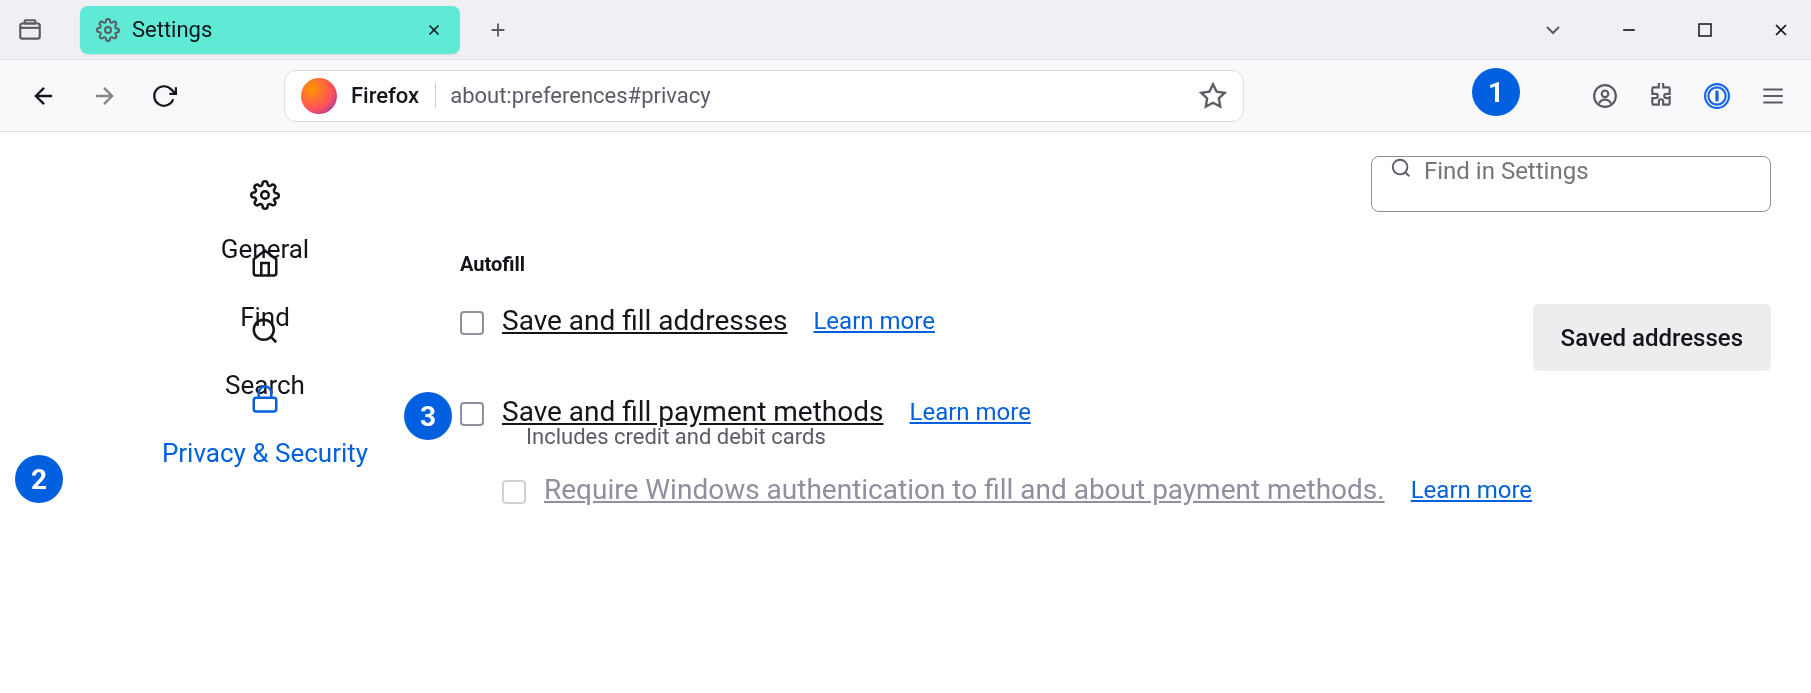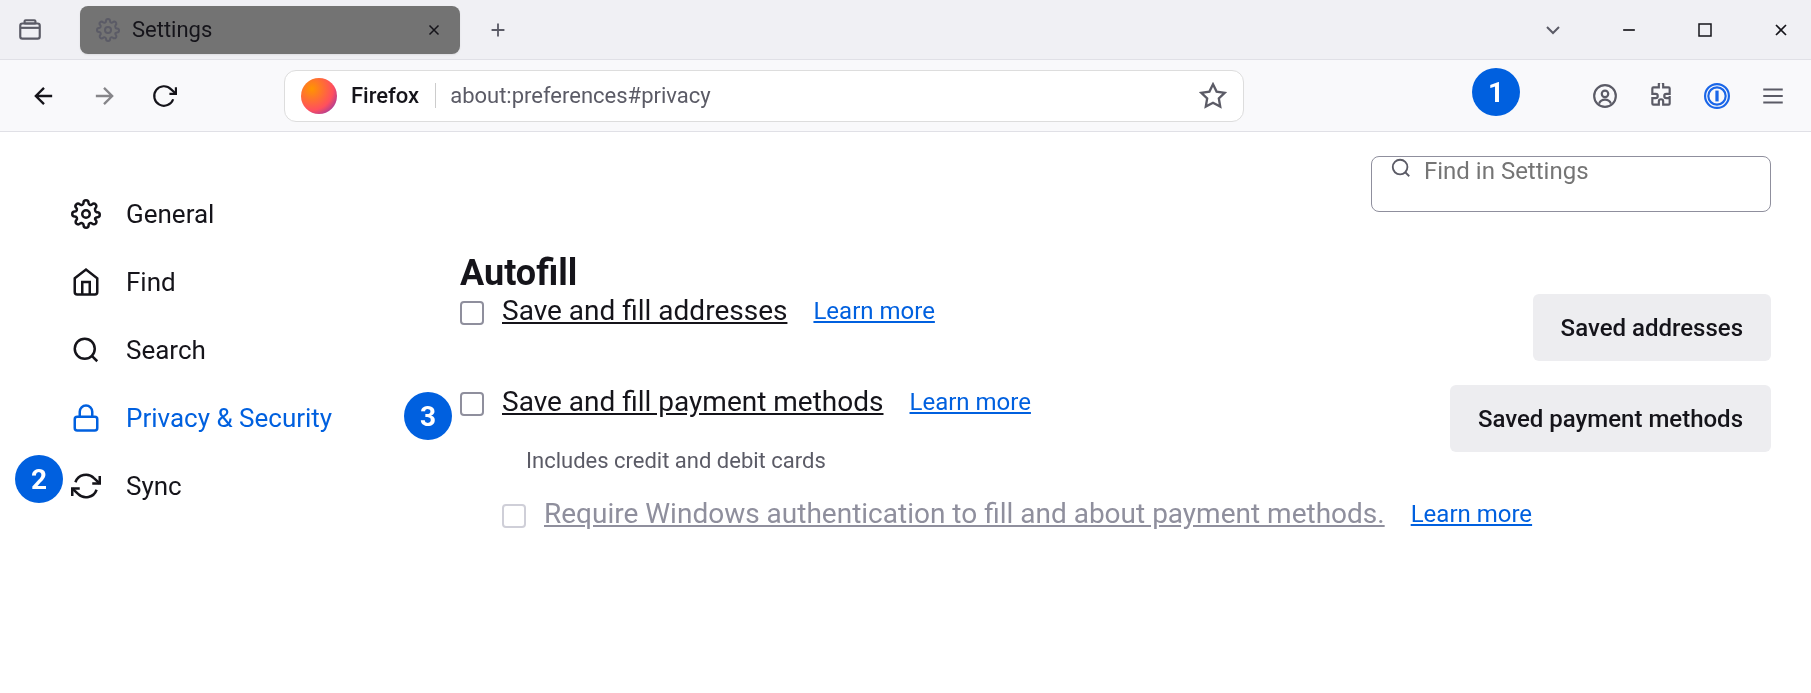--- a/index.html
+++ b/index.html
@@ -1,50 +1,50 @@
 <!DOCTYPE html>
 <html><head>
 <meta charset="utf-8">
 <style>
 * { margin: 0; padding: 0; box-sizing: border-box; font-family: -apple-system, BlinkMacSystemFont, "Segoe UI", Roboto, sans-serif; }
 body { width: 1811px; height: 693px; background: #fff; overflow: hidden; position: relative; }
 
 .tabbar { height: 60px; background: #f0f0f4; display: flex; align-items: center; padding: 0 16px; gap: 16px; border-bottom: 1px solid #e0e0e6; }
 .tab-history-icon { width: 28px; height: 28px; display: flex; align-items: center; justify-content: center; margin-right: 20px; }
-.tab { background: #737373; border-radius: 8px; height: 48px; width: 380px; display: flex; align-items: center; padding: 0 16px; gap: 12px; box-shadow: 0 1px 2px rgba(0,0,0,.08); }
+.tab { background: #5eead4; border-radius: 8px; height: 48px; width: 380px; display: flex; align-items: center; padding: 0 16px; gap: 12px; box-shadow: 0 1px 2px rgba(0,0,0,.08); }
 .tab-title { flex: 1; font-size: 22px; color: #15141a; }
 .tab-close { width: 20px; height: 20px; display: flex; align-items: center; justify-content: center; cursor: pointer; }
 .tab-new { width: 44px; height: 44px; display: flex; align-items: center; justify-content: center; cursor: pointer; }
 .spacer { flex: 1; }
 .window-controls { display: flex; gap: 48px; align-items: center; }
 .window-btn { width: 28px; height: 28px; display: flex; align-items: center; justify-content: center; cursor: pointer; }
 
 .toolbar { height: 72px; background: #f9f9fb; display: flex; align-items: center; padding: 0 24px; gap: 20px; border-bottom: 1px solid #e0e0e6; }
 .nav-btn { width: 40px; height: 40px; display: flex; align-items: center; justify-content: center; cursor: pointer; border-radius: 6px; }
 .nav-btn.disabled { opacity: .5; }
 .urlbar { flex: 1; max-width: 960px; height: 52px; background: #fff; border: 1px solid #ddd; border-radius: 12px; display: flex; align-items: center; padding: 0 16px; gap: 14px; margin-left: 80px; }
 .fx-logo { width: 36px; height: 36px; border-radius: 50%; background: radial-gradient(circle at 30% 30%, #ff9500 0%, #ff4f5e 60%, #652ec7 100%); position: relative; }
 .fx-label { font-size: 22px; font-weight: 500; color: #15141a; border-right: 1px solid #ccc; padding-right: 16px; }
 .url-text { font-size: 22px; color: #5b5b66; flex: 1; }
 .star-icon { width: 28px; height: 28px; }
 .toolbar-right { display: flex; gap: 28px; align-items: center; margin-left: auto; }
 .toolbar-icon { width: 28px; height: 28px; display: flex; align-items: center; justify-content: center; cursor: pointer; }
 
 .content { display: flex; height: calc(100% - 132px); }
 .sidebar { width: 460px; padding: 48px 0 0 70px; }
-.side-item { display: flex; align-items: center; gap: 24px; height: 68px; cursor: pointer; font-size: 26px; color: #15141a; }
+.side-item { display: flex; align-items: center; gap: 24px; height: 68px; cursor: pointer; font-size: 26px; color: #15141a; flex-direction: column; }
 .side-item.active { color: #0060df; }
 .side-icon { width: 32px; height: 32px; display: flex; align-items: center; justify-content: center; }
 
 .main { flex: 1; padding: 24px 40px 0 0; }
 .search-wrap { display: flex; justify-content: flex-end; margin-bottom: 40px; }
 .settings-search { width: 400px; height: 56px; border: 1px solid #8f8f9d; border-radius: 8px; display: flex; align-items: flex-start; padding: 0 18px; gap: 12px; font-size: 24px; color: #5b5b66; }
 .settings-search input { border: none; outline: none; font-size: 24px; flex: 1; color: #15141a; }
 
-.section-title { font-size: 36px; font-weight: 700; color: #15141a; }
+.section-title { font-size: 20px; font-weight: 700; color: #15141a; margin-bottom: 28px; }
 .option-row { display: flex; align-items: flex-start; gap: 18px; margin-bottom: 24px; }
 .option-left { display: flex; align-items: center; gap: 18px; flex: 1; }
 .checkbox { width: 24px; height: 24px; border: 2px solid #8f8f9d; border-radius: 4px; flex-shrink: 0; margin-top: 4px; cursor: pointer; }
 .checkbox.disabled { border-color: #cfcfd8; }
 .option-text { font-size: 28px; color: #15141a; text-decoration: underline; }
 .option-text.disabled { color: #8f8f9d; }
 .learn-more { color: #0060df; text-decoration: underline; font-size: 24px; cursor: pointer; margin-left: 8px; }
 .option-sub { font-size: 22px; color: #5b5b66; margin-left: 66px; margin-top: -12px; margin-bottom: 24px; }
 .option-btn { background: #ededf0; border: none; border-radius: 6px; height: 67px; padding: 0 28px; font-size: 24px; font-weight: 500; color: #15141a; cursor: pointer; }
 .sub-row { margin-left: 42px; }
@@ -191,30 +191,20 @@
     </div>
     <div class="side-item active">
       <span class="side-icon">
         <svg width="30" height="30" viewBox="0 0 24 24" fill="none" stroke="#0060df" stroke-width="2">
             <rect x="3" y="11" width="18" height="11" rx="2"></rect>
             <path d="M7 11V7a5 5 0 0 1 10 0v4"></path>
           </svg>
       </span>
       <span>Privacy &amp; Security</span>
     </div>
-    <div class="side-item">
-      <span class="side-icon">
-        <svg width="30" height="30" viewBox="0 0 24 24" fill="none" stroke="#15141a" stroke-width="2">
-            <polyline points="23 4 23 10 17 10"></polyline>
-            <polyline points="1 20 1 14 7 14"></polyline>
-            <path d="M3.51 9a9 9 0 0 1 14.85-3.36L23 10M1 14l4.64 4.36A9 9 0 0 0 20.49 15"></path>
-          </svg>
-      </span>
-      <span>Sync</span>
-    </div>
   </div>
 
   <div class="main">
     <div class="search-wrap">
       <div class="settings-search">
         <svg width="22" height="22" viewBox="0 0 24 24" fill="none" stroke="#5b5b66" stroke-width="2">
             <circle cx="11" cy="11" r="8"></circle>
             <path d="M21 21l-4.35-4.35"></path>
           </svg>
         <input type="text" placeholder="Find in Settings" style="">
@@ -231,21 +221,20 @@
       </div>
       <button class="option-btn">Saved addresses</button>
     </div>
 
     <div class="option-row" style="margin-bottom:8px;gap:36px;">
       <div class="option-left">
         <div class="checkbox"></div>
         <span class="option-text">Save and fill payment methods</span>
         <a class="learn-more">Learn more</a>
       </div>
-      <button class="option-btn">Saved payment methods</button>
     </div>
     <div class="option-sub">Includes credit and debit cards</div>
 
     <div class="option-row sub-row">
       <div class="option-left">
         <div class="checkbox disabled"></div>
         <span class="option-text disabled">Require Windows authentication to fill and about payment methods.</span>
         <a class="learn-more">Learn more</a>
       </div>
     </div>

